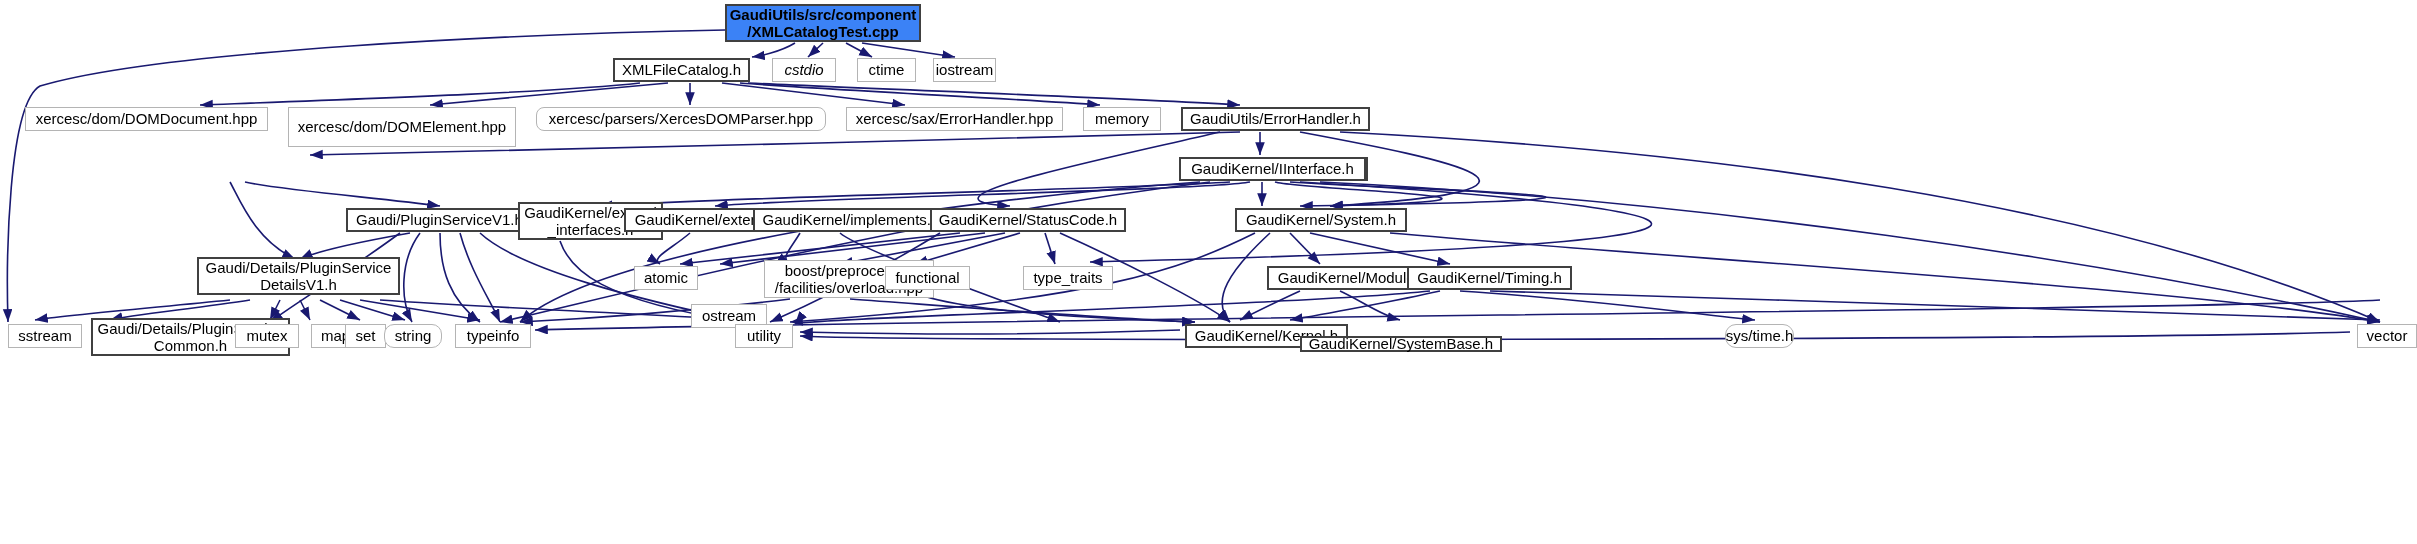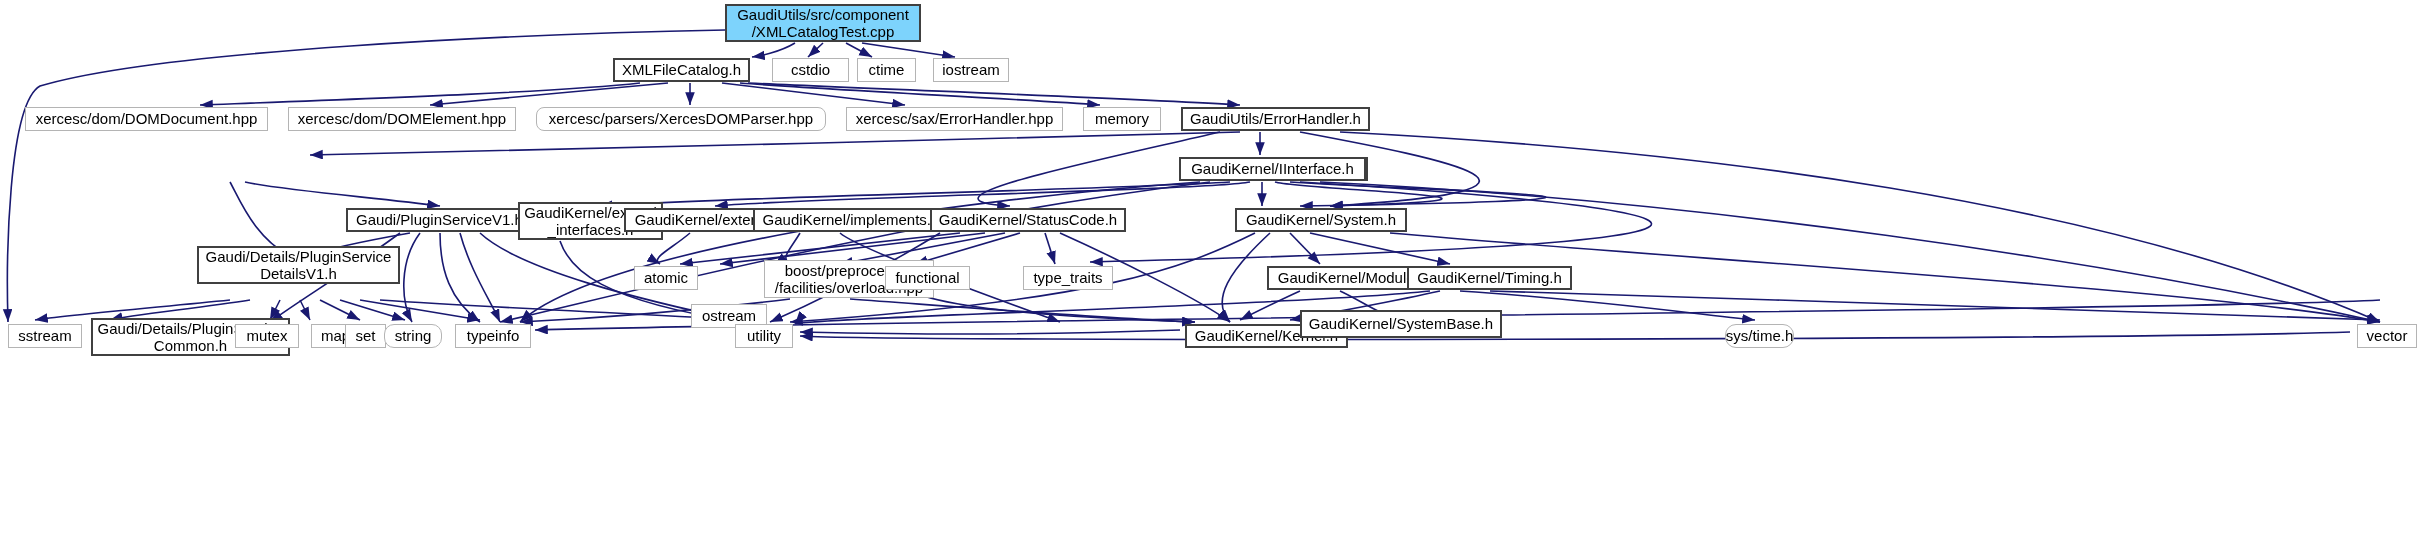--- a/index.html
+++ b/index.html
@@ -26,22 +26,23 @@
     font-size:15px;
     line-height:1.15;
     white-space:pre-line;
     padding:1px 5px;
     z-index:5;
   }
   .node.hl{
     border:2px solid #404040;
   }
   .node.root{
-    background:#7dd3fc;
+    background:#3b82f6;
     border:2px solid #404040;
+    font-weight:bold;
   }
 </style>
 </head>
 <body>
 
 <div id="graph">
   <svg id="edges" viewBox="0 0 2417 544" xmlns="http://www.w3.org/2000/svg">
     <defs>
       <marker id="ah" markerWidth="9" markerHeight="9" refX="8" refY="3" orient="auto" markerUnits="strokeWidth">
         <path d="M0,0 L8,3 L0,6 z" fill="#191970"></path>
@@ -131,54 +132,54 @@
       <path d="M1430,291 C1300,305 800,318 795,324"></path>
 
       <path d="M2380,300 C2200,310 1000,318 535,330"></path>
       <path d="M1180,330 C1000,336 900,334 800,332"></path>
       <path d="M2350,332 C2100,340 900,342 800,336"></path>
     </g>
   </svg>
 <div class="node root" style="left: 725px; top: 4px; width: 196px; height: 38px;">GaudiUtils/src/component
 /XMLCatalogTest.cpp</div>
     <div class="node hl" style="left: 613px; top: 58px; width: 137px; height: 24px;">XMLFileCatalog.h</div>
-    <div class="node" style="left: 772px; top: 58px; width: 77px; height: 24px;">cstdio</div>
+    <div class="node" style="left: 772px; top: 58px; width: 64px; height: 24px; font-style: italic;">cstdio</div>
     <div class="node" style="left: 857px; top: 58px; width: 59px; height: 24px;">ctime</div>
-    <div class="node" style="left: 933px; top: 58px; width: 76px; height: 24px;">iostream</div>
+    <div class="node" style="left: 933px; top: 58px; width: 63px; height: 24px;">iostream</div>
     <div class="node" style="left: 25px; top: 107px; width: 243px; height: 24px;">xercesc/dom/DOMDocument.hpp</div>
-    <div class="node" style="left: 288px; top: 107px; width: 228px; height: 24px;">xercesc/dom/DOMElement.hpp</div>
+    <div class="node" style="left: 288px; top: 107px; width: 228px; height: 40px;">xercesc/dom/DOMElement.hpp</div>
     <div class="node" style="left: 536px; top: 107px; width: 290px; height: 24px; border-radius: 8px;">xercesc/parsers/XercesDOMParser.hpp</div>
     <div class="node" style="left: 846px; top: 107px; width: 217px; height: 24px;">xercesc/sax/ErrorHandler.hpp</div>
     <div class="node" style="left: 1083px; top: 107px; width: 78px; height: 24px;">memory</div>
     <div class="node hl" style="left: 1181px; top: 107px; width: 189px; height: 24px;">GaudiUtils/ErrorHandler.h</div>
     <div class="node hl" style="left: 1195px; top: 157px; width: 173px; height: 24px;">Gaudi/PluginService.h</div>
     <div class="node hl" style="left: 1179px; top: 157px; width: 187px; height: 24px;">GaudiKernel/IInterface.h</div>
     <div class="node hl" style="left: 346px; top: 208px; width: 187px; height: 24px;">Gaudi/PluginServiceV1.h</div>
     <div class="node hl" style="left: 518px; top: 202px; width: 145px; height: 38px;">GaudiKernel/extend
 _interfaces.h</div>
     <div class="node hl" style="left: 624px; top: 208px; width: 174px; height: 24px;">GaudiKernel/extends.h</div>
     <div class="node hl" style="left: 753px; top: 208px; width: 196px; height: 24px;">GaudiKernel/implements.h</div>
     <div class="node hl" style="left: 930px; top: 208px; width: 196px; height: 24px;">GaudiKernel/StatusCode.h</div>
     <div class="node hl" style="left: 1235px; top: 208px; width: 172px; height: 24px;">GaudiKernel/System.h</div>
-    <div class="node hl" style="left: 197px; top: 246px; width: 203px; height: 38px;">Gaudi/Details/PluginService
+    <div class="node hl" style="left: 197px; top: 257px; width: 203px; height: 38px;">Gaudi/Details/PluginService
 DetailsV1.h</div>
     <div class="node" style="left: 634px; top: 266px; width: 64px; height: 24px;">atomic</div>
     <div class="node" style="left: 691px; top: 266px; width: 76px; height: 24px; margin-top: 38px;">ostream</div>
     <div class="node" style="left: 764px; top: 260px; width: 170px; height: 38px;">boost/preprocessor
 /facilities/overload.hpp</div>
     <div class="node" style="left: 885px; top: 266px; width: 85px; height: 24px;">functional</div>
     <div class="node" style="left: 1023px; top: 266px; width: 90px; height: 24px;">type_traits</div>
     <div class="node hl" style="left: 1267px; top: 266px; width: 196px; height: 24px;">GaudiKernel/ModuleInfo.h</div>
     <div class="node hl" style="left: 1407px; top: 266px; width: 165px; height: 24px;">GaudiKernel/Timing.h</div>
     <div class="node" style="left: 8px; top: 324px; width: 74px; height: 24px;">sstream</div>
     <div class="node hl" style="left: 91px; top: 318px; width: 199px; height: 38px;">Gaudi/Details/PluginService
 Common.h</div>
     <div class="node" style="left: 235px; top: 324px; width: 64px; height: 24px;">mutex</div>
     <div class="node" style="left: 291px; top: 324px; width: 49px; height: 24px; margin-left: 20px;">map</div>
     <div class="node" style="left: 345px; top: 324px; width: 41px; height: 24px;">set</div>
     <div class="node" style="left: 384px; top: 324px; width: 58px; height: 24px; border-radius: 10px;">string</div>
     <div class="node" style="left: 455px; top: 324px; width: 76px; height: 24px;">typeinfo</div>
     <div class="node" style="left: 735px; top: 324px; width: 58px; height: 24px;">utility</div>
     <div class="node hl" style="left: 1185px; top: 324px; width: 163px; height: 24px;">GaudiKernel/Kernel.h</div>
-    <div class="node hl" style="left: 1300px; top: 310px; width: 202px; height: 28px;">GaudiKernel/SystemBase.h</div>
+    <div class="node hl" style="left: 1300px; top: 336px; width: 202px; height: 16px;">GaudiKernel/SystemBase.h</div>
     <div class="node" style="left: 1725px; top: 324px; width: 69px; height: 24px; border-radius: 11px;">sys/time.h</div>
     <div class="node" style="left: 2357px; top: 324px; width: 60px; height: 24px;">vector</div>
   </div>
 
 </body></html>

